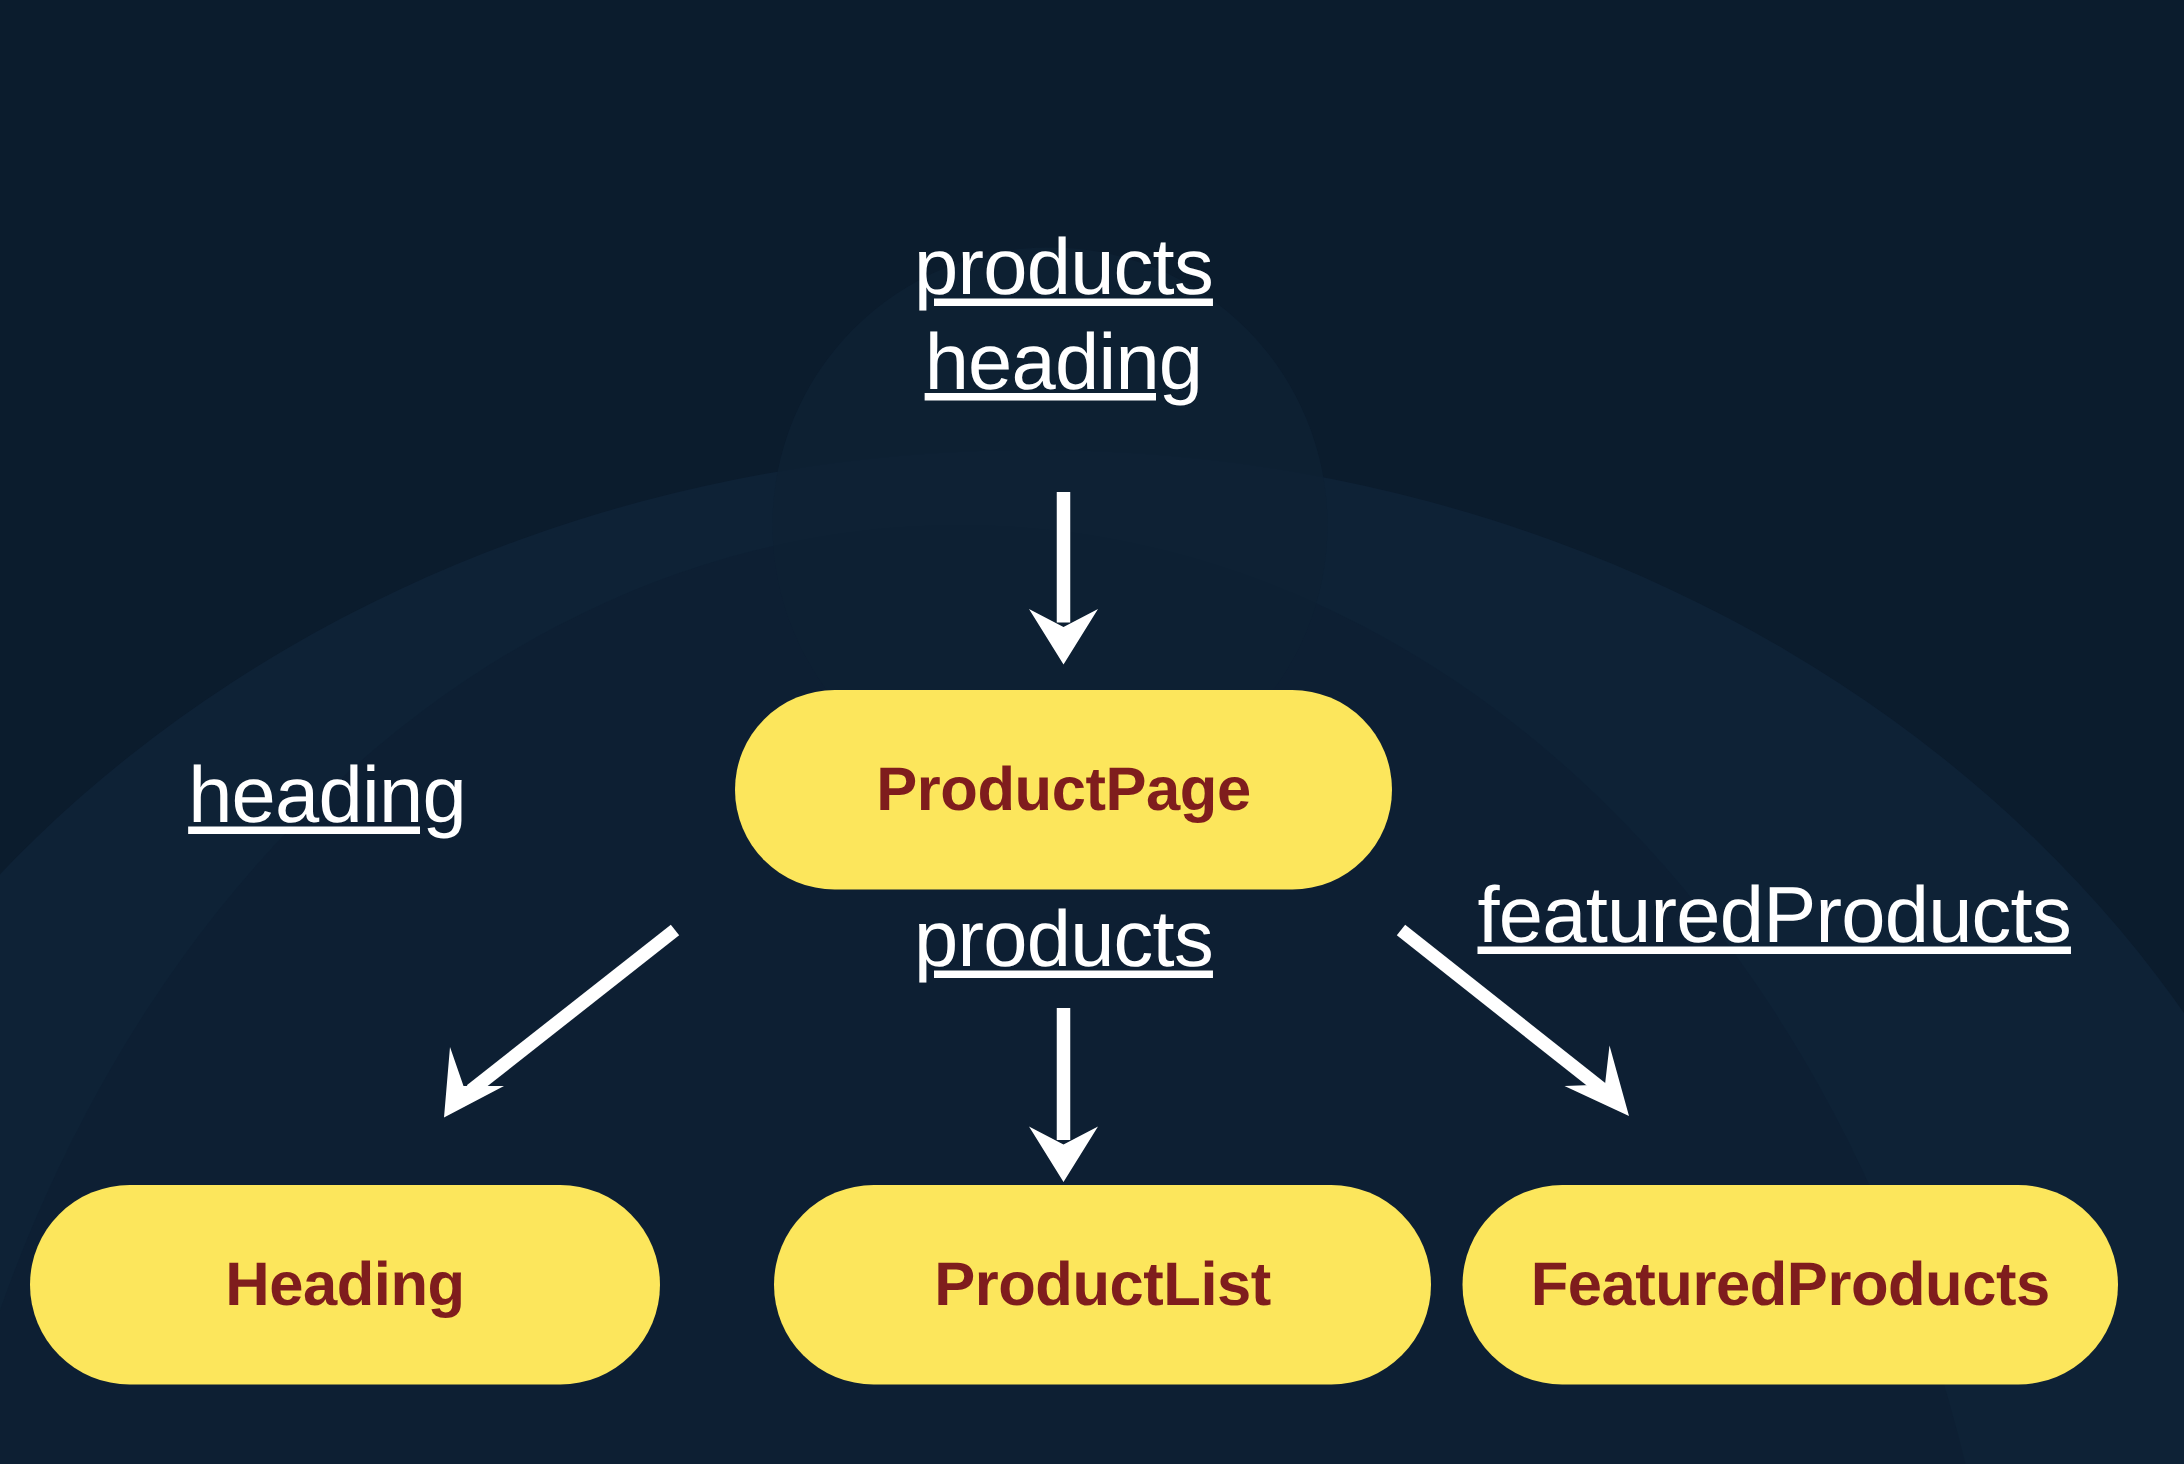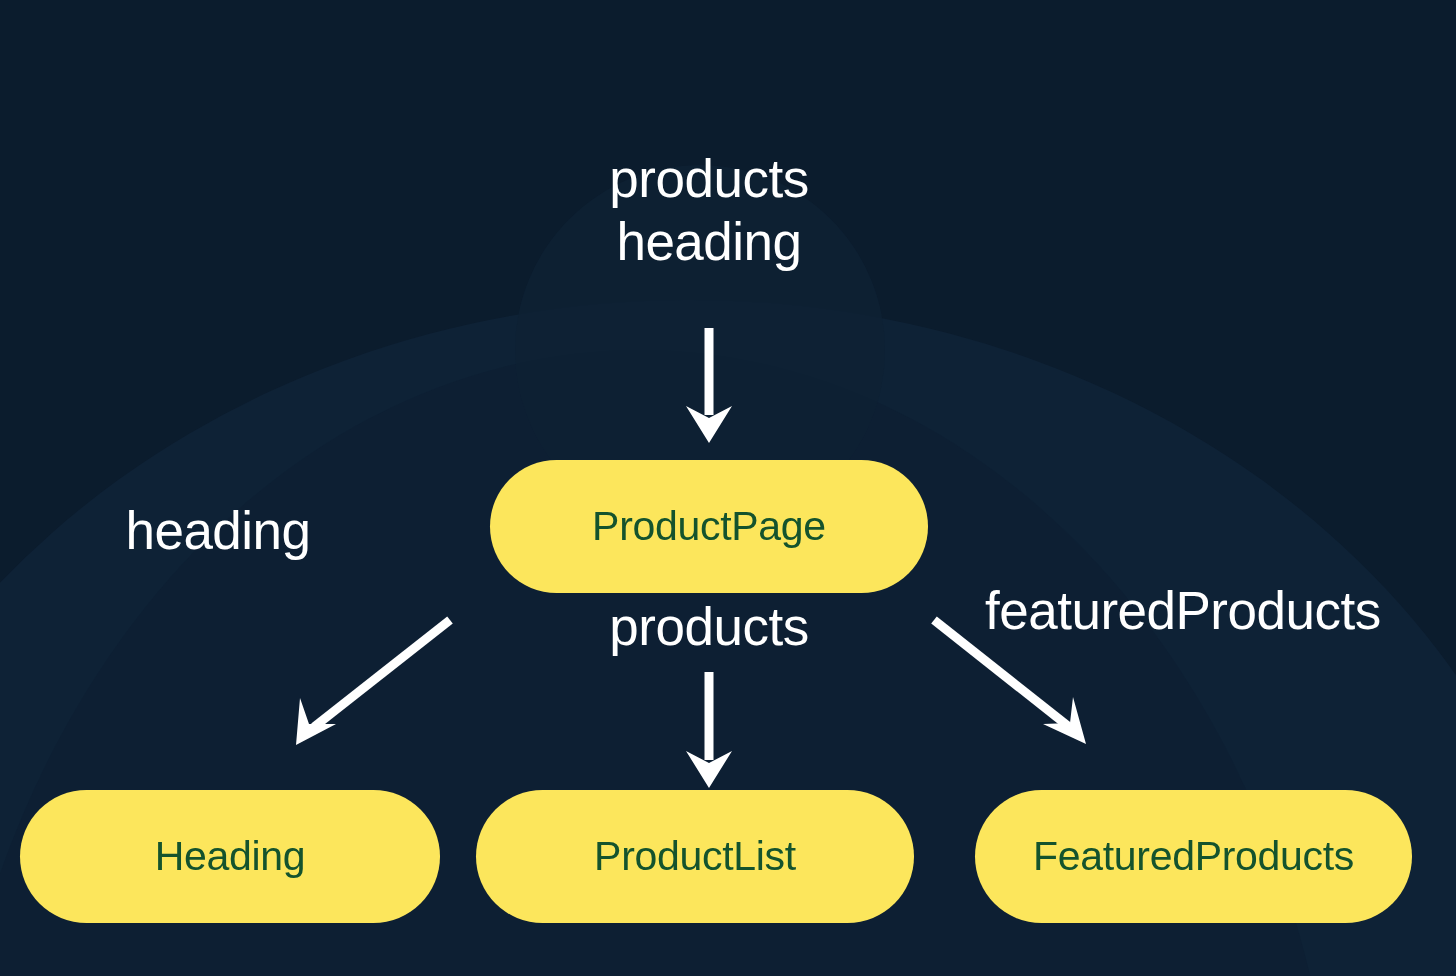--- a/index.html
+++ b/index.html
@@ -39,48 +39,49 @@
   .node {
     position: absolute;
     display: flex;
     align-items: center;
     justify-content: center;
     background: #fce65c;
     border-radius: 999px;
     box-sizing: border-box;
   }
   .node-label {
-    color: #14532d;
-    font-weight: 400;
+    color: #7f1d1d;
+    font-weight: 700;
     letter-spacing: -0.3px;
     white-space: nowrap;
     line-height: 1;
   }
 
   #node-productpage { left: 490px; top: 460px; width: 438px; height: 133px; }
   #node-productpage .node-label { font-size: 41px; }
 
   #node-heading { left: 20px; top: 790px; width: 420px; height: 133px; }
   #node-heading .node-label { font-size: 41px; }
 
-  #node-productlist { left: 476px; top: 790px; width: 438px; height: 133px; }
+  #node-productlist { left: 516px; top: 790px; width: 438px; height: 133px; }
   #node-productlist .node-label { font-size: 41px; }
 
   #node-featuredproducts { left: 975px; top: 790px; width: 437px; height: 133px; }
   #node-featuredproducts .node-label { font-size: 41px; }
 
   
   .prop-label {
     position: absolute;
     color: #ffffff;
     font-size: 53px;
     font-weight: 400;
     line-height: 1.18;
     white-space: nowrap;
     letter-spacing: -0.5px;
+    text-decoration: underline;
   }
   .prop-label.centered {
     text-align: center;
     transform: translateX(-50%);
   }
 
   #label-top            { left: 709px; top: 148px; }
   #label-left           { left: 218px; top: 500px; text-align: center; }
   #label-center-bottom  { left: 709px; top: 596px; }
   #label-right          { left: 985px; top: 580px; }

